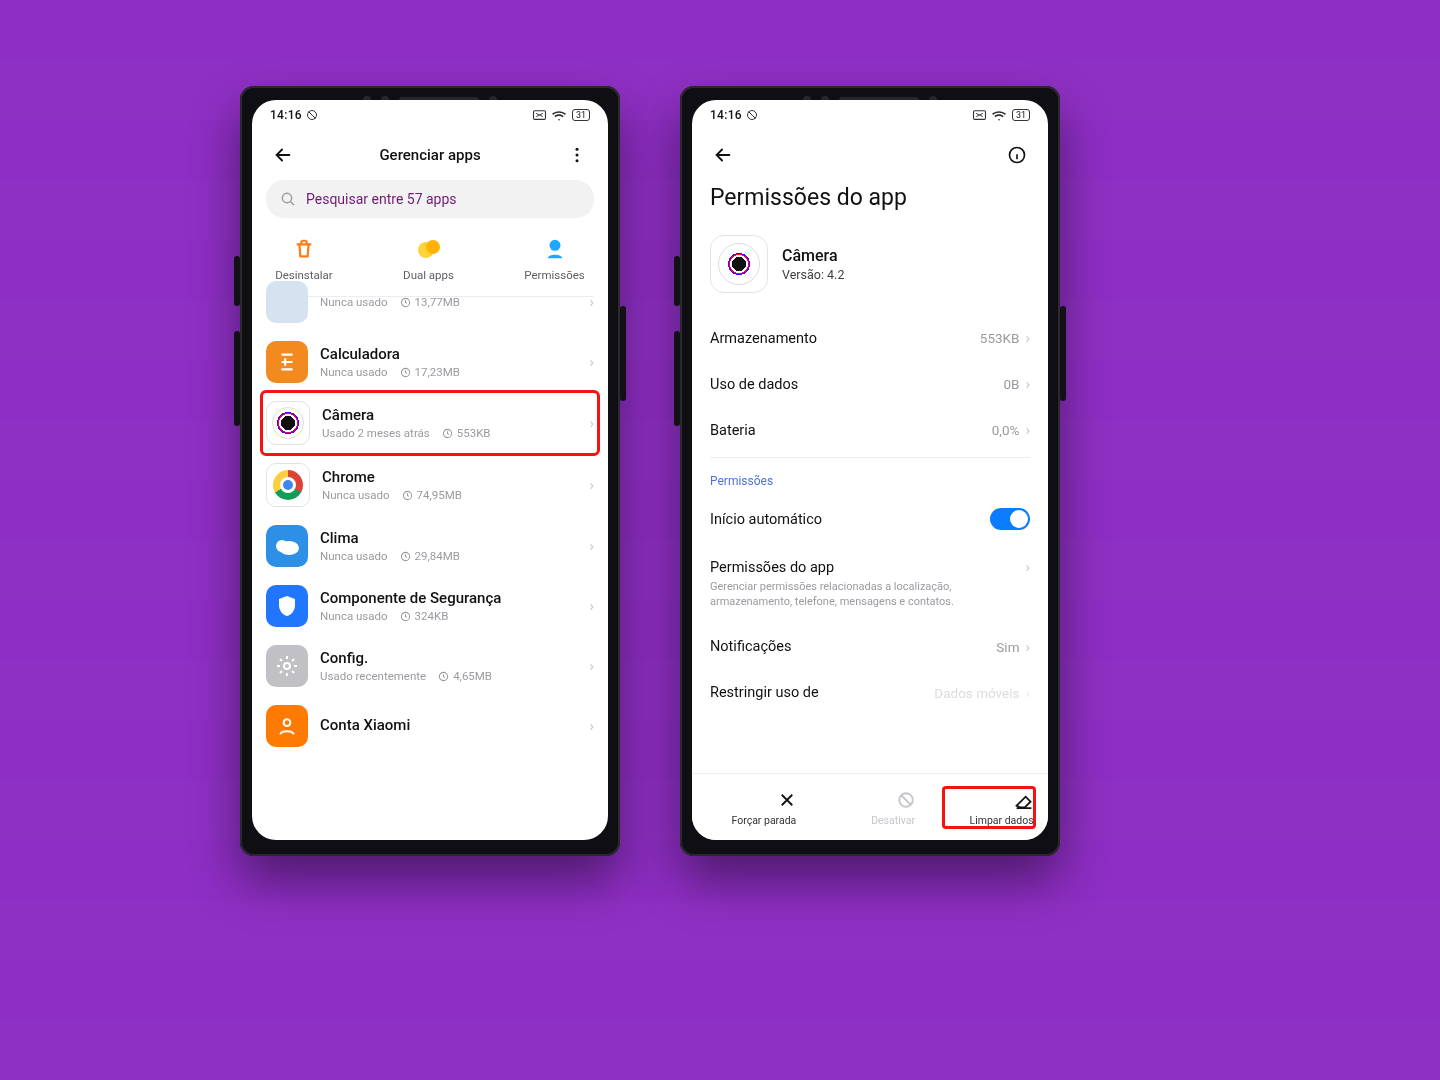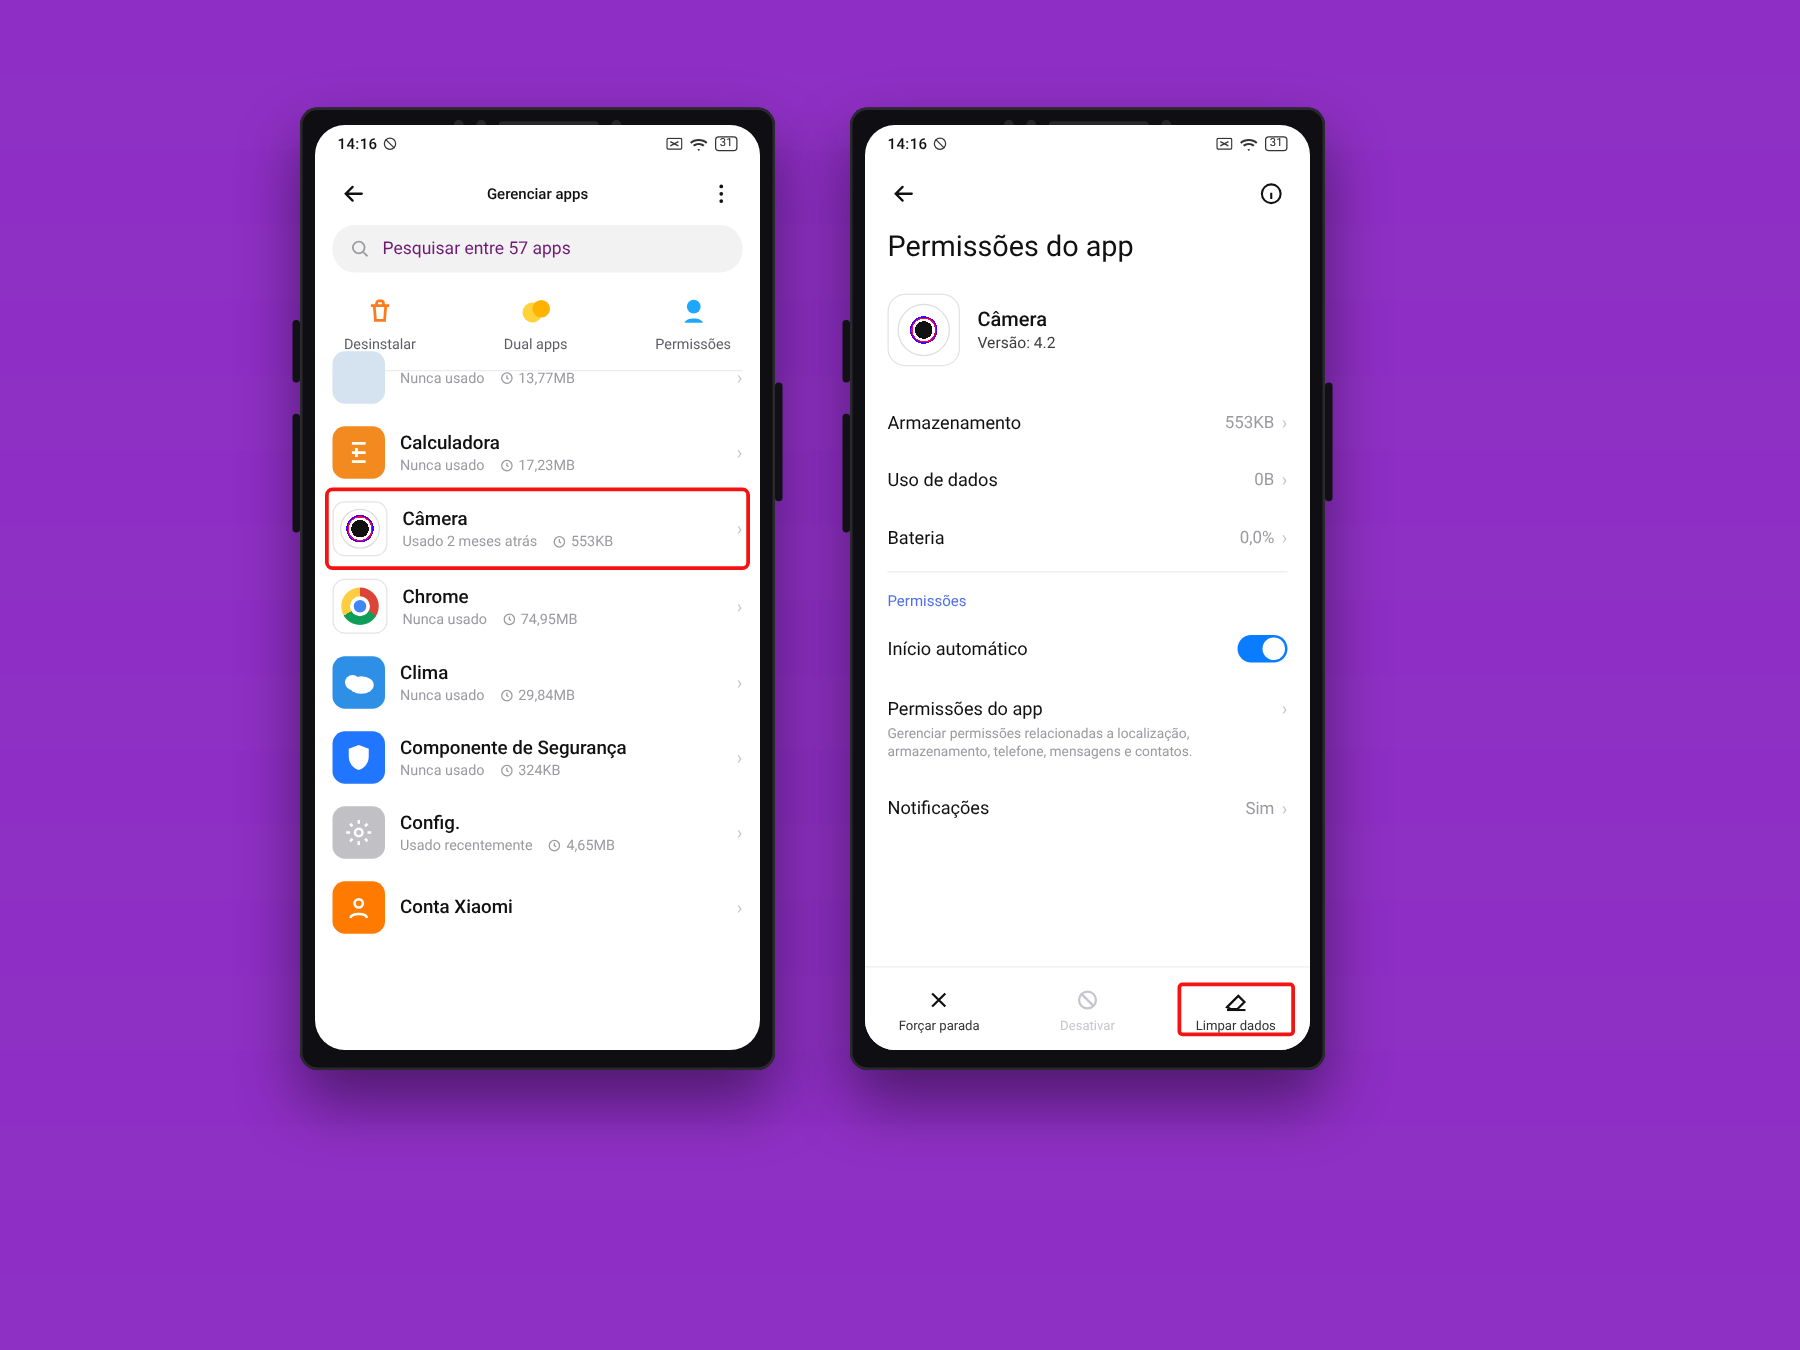--- a/index.html
+++ b/index.html
@@ -60,21 +60,21 @@
   .status .r{display:flex;gap:6px;align-items:center;font-size:11px;}
   .status svg{display:block;}
   .clock{font-weight:500;letter-spacing:.3px;}
   .mini{display:inline-flex;gap:4px;align-items:center;}
 
   
   .hdr{
     display:flex;align-items:center;height:50px;padding:0 14px;
   }
   .back{width:34px;display:flex;justify-content:center;}
-  .ttl{flex:1;text-align:center;font-size:12px;font-weight:500;color:#111;}
+  .ttl{flex:1;text-align:center;font-size:15px;font-weight:500;color:#111;}
   .htrail{width:34px;display:flex;justify-content:center;}
 
   
   .search{
     margin:0 14px;background:#f2f2f3;border-radius:18px;height:38px;
     display:flex;align-items:center;padding:0 14px;gap:10px;color:#701a75;font-size:14px;
   }
 
   
   .qa-row{display:flex;justify-content:space-around;padding:18px 6px 8px;gap:36px;}
@@ -121,21 +121,21 @@
     width:40px;height:22px;border-radius:11px;background:#0a7cff;position:relative;
   }
   .toggle::after{content:"";position:absolute;right:2px;top:2px;width:18px;height:18px;border-radius:50%;background:#fff;}
   .thinrule{height:1px;background:#ececee;margin:4px 18px;}
 
   
   .babar{
     position:absolute;bottom:0;left:0;right:0;height:64px;background:#fff;border-top:1px solid #eee;
     display:flex;justify-content:space-around;align-items:center;padding-top:2px;
   }
-  .bab{display:flex;flex-direction:column;align-items:center;font-size:10.5px;color:#333;gap:4px;position:relative;width:90px;}
+  .bab{display:flex;flex-direction:column;align-items:flex-end;font-size:10.5px;color:#333;gap:4px;position:relative;width:90px;}
   .bab.dis{color:#c6c6cb;}
   .bab .ic{height:20px;display:flex;align-items:center;justify-content:center;}
   .hl2{position:absolute;inset:-4px -2px -2px -2px;border:3px solid #f51212;border-radius:4px;pointer-events:none;}
 
   
   .lens{
     width:30px;height:30px;border-radius:50%;
     background:
       radial-gradient(circle at 50% 50%,#111 0 7px,#fff 7px 9px,#f04 9px 10px,#40f 10px 11px,#fff 11px 15px);
     border:1px solid #ddd;
@@ -496,20 +496,27 @@
     </div>
 
     <div class="kv">
       <span>Notificações</span>
       <span class="val">
           <span>Sim</span>
           <span class="chev">›</span>
         </span>
     </div>
 
+    <div class="kv">
+      <span>Restringir uso de</span>
+      <span class="val" style="opacity:.35">
+          <span>Dados móveis</span>
+          <span class="chev">›</span>
+        </span>
+    </div>
 
     <div class="babar">
       <div class="bab">
         <span class="ic">
             <svg width="18" height="18" viewBox="0 0 24 24" fill="none" stroke="#111" stroke-width="2.4">
               <path d="M5 5l14 14M19 5L5 19"></path>
             </svg>
           </span>
         <span>Forçar parada</span>
       </div>

